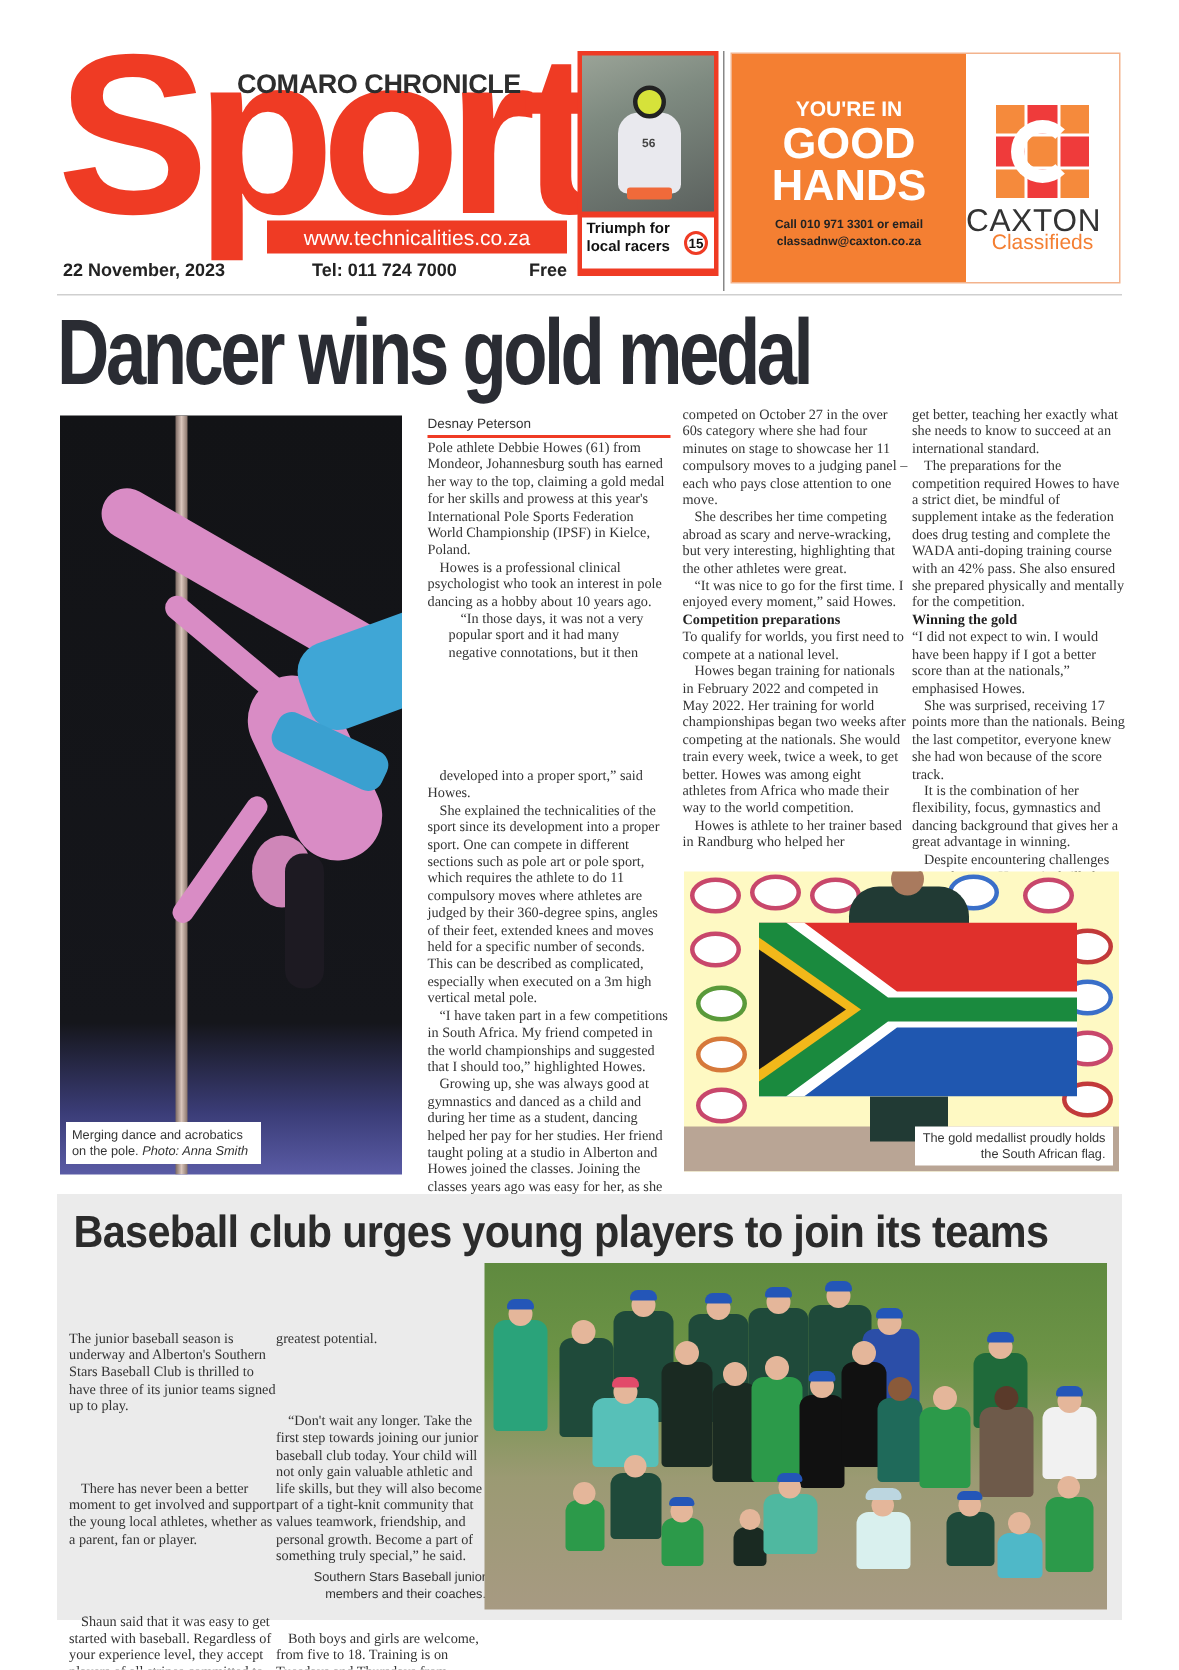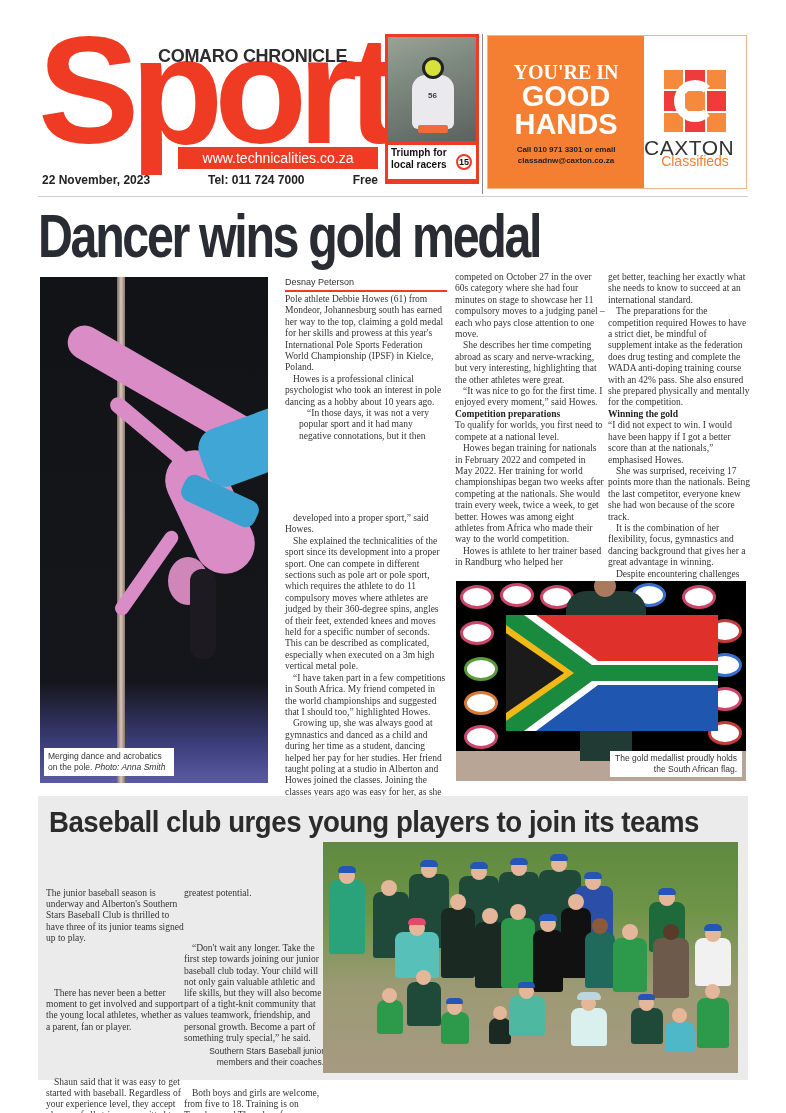--- a/index.html
+++ b/index.html
@@ -60,21 +60,21 @@
     border: 2px solid #ef3b24; font-size: 9px; line-height: 12px; text-align: center; color: #111;
   }
 
   
   .ad-divider { position: absolute; left: 482px; top: 34px; width: 1px; height: 160px; background: #888; }
   .ad { position: absolute; left: 487px; top: 35px; width: 260px; height: 154px; border: 1px solid #f3b38d; display: flex; }
   .ad-left {
     width: 156px; background: #f47f32; color: #fff; text-align: center;
     font-family: "Liberation Sans", sans-serif; padding-top: 26px;
   }
-  .ad-line1 { font-size: 20px; font-weight: bold; line-height: 20px; font-family: Liberation Serif, serif; }
+  .ad-line1 { font-size: 14px; font-weight: bold; line-height: 20px; }
   .ad-line2 { font-size: 29px; font-weight: bold; line-height: 28px; }
   .ad-contact { font-size: 8px; font-weight: bold; color: #222; line-height: 11px; margin-top: 6px; }
   .ad-right { flex: 1; background: #fff; position: relative; }
   .caxton-grid {
     position: absolute; left: 20px; top: 34px; width: 62px; height: 62px;
     display: grid; grid-template-columns: repeat(3, 1fr); grid-gap: 2px;
   }
   .caxton-grid span { display: block; }
   .caxton-c {
     position: absolute; left: 30px; top: 44px; width: 42px; height: 42px;
@@ -126,21 +126,21 @@
   .col p { text-indent: 8px; }
   .col p.noindent { text-indent: 0; }
   .col h4 { font-size: 9.5px; font-weight: bold; line-height: 11.4px; color: #222; }
   .c1 { left: 285px; top: 294px; width: 162px; }
   .c1b { left: 285px; top: 513px; width: 162px; }
   .c2 { left: 455px; top: 272px; width: 150px; }
   .c3 { left: 608px; top: 272px; width: 142px; }
 
   .flag-photo {
     position: absolute; left: 456px; top: 581px; width: 290px; height: 200px;
-    background: #000000; overflow: hidden;
+    background: #fef9c3; overflow: hidden;
   }
   .backdrop-badge { position: absolute; width: 34px; height: 24px; border-radius: 50%; border: 3px solid #c8476b; background: #fff; }
   .flag {
     position: absolute; left: 50px; top: 34px; width: 212px; height: 116px;
   }
   .person-head { position: absolute; left: 138px; top: -6px; width: 22px; height: 22px; background: #a97a5e; border-radius: 50%; }
   .jacket { position: absolute; left: 110px; top: 10px; width: 80px; height: 40px; background: #213a34; border-radius: 20px 20px 0 0; }
   .legs { position: absolute; left: 124px; top: 150px; width: 52px; height: 30px; background: #213a34; }
   .floor { position: absolute; left: 0; top: 170px; width: 290px; height: 30px; background: #b9a595; }
   .flag-caption {

